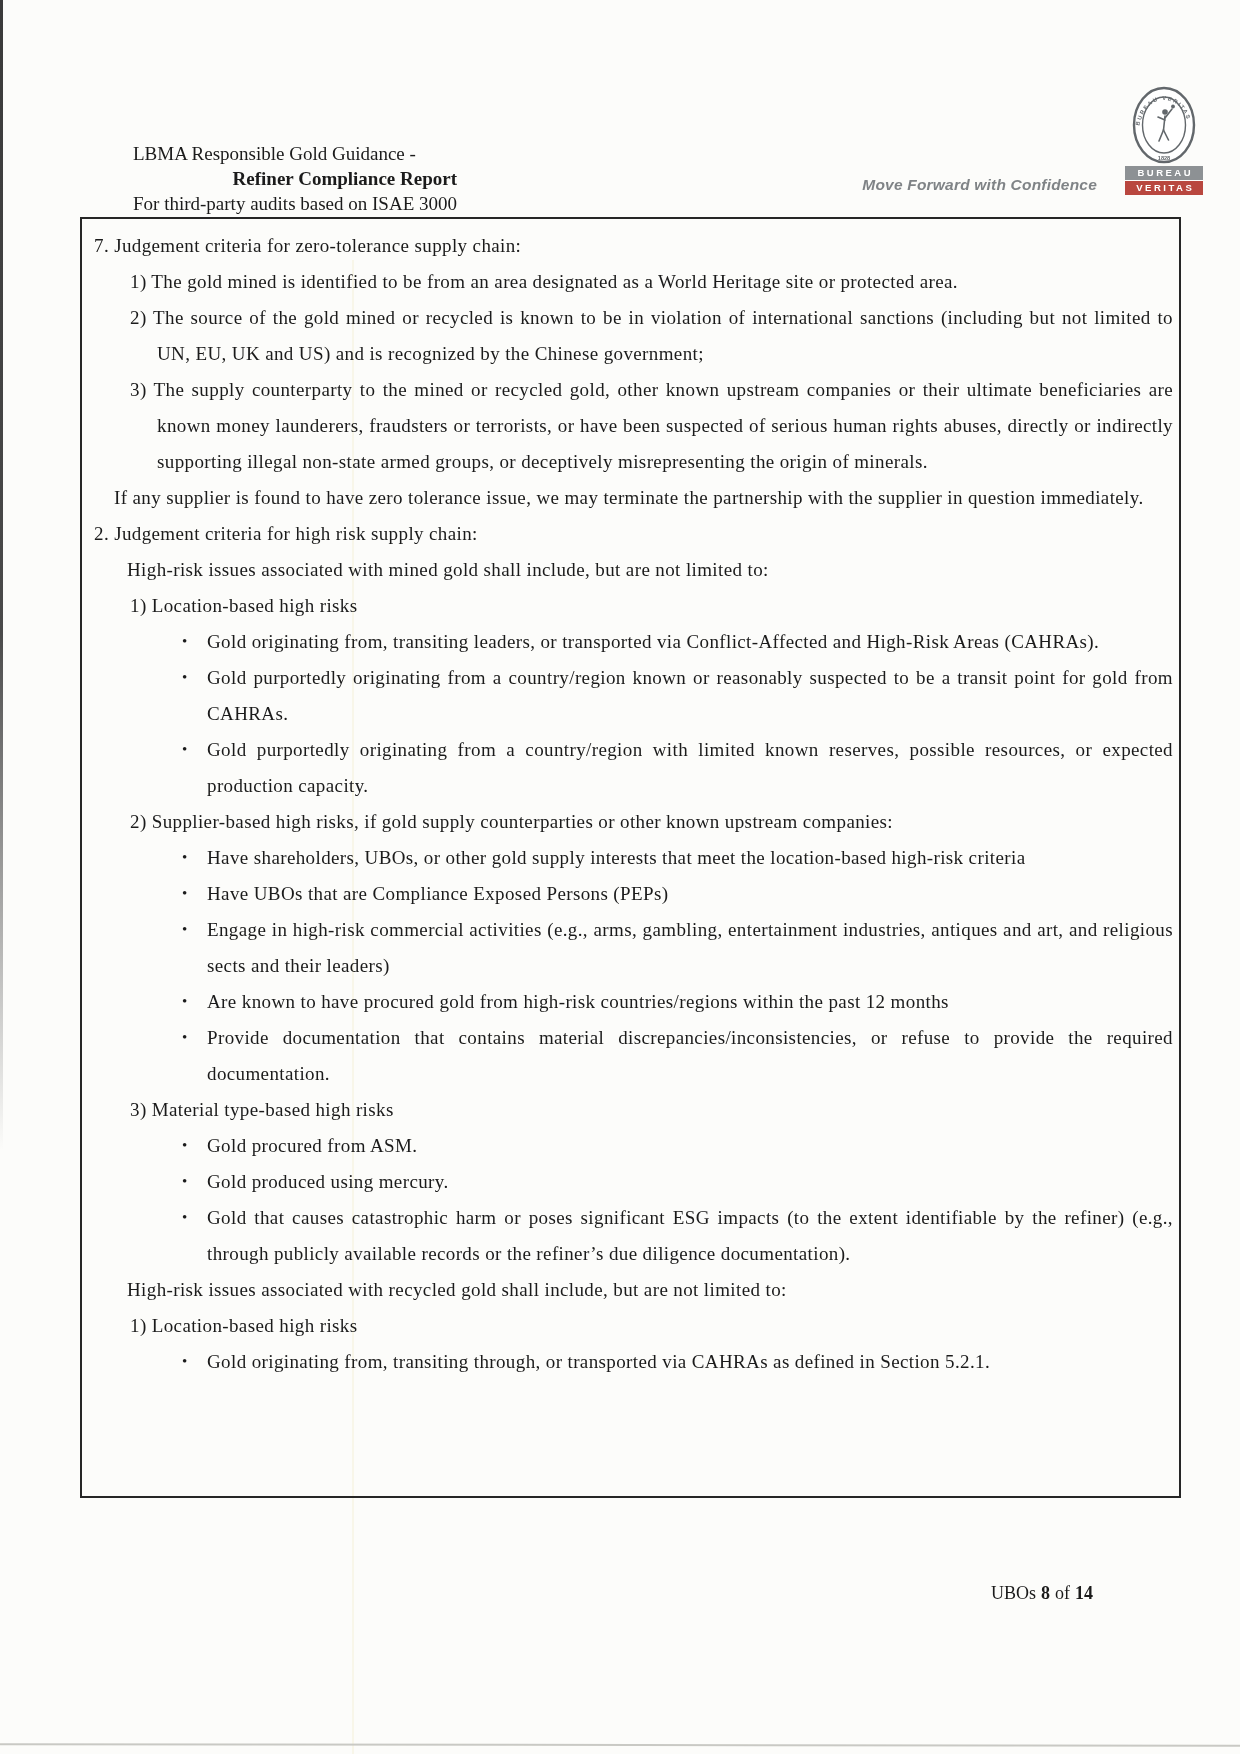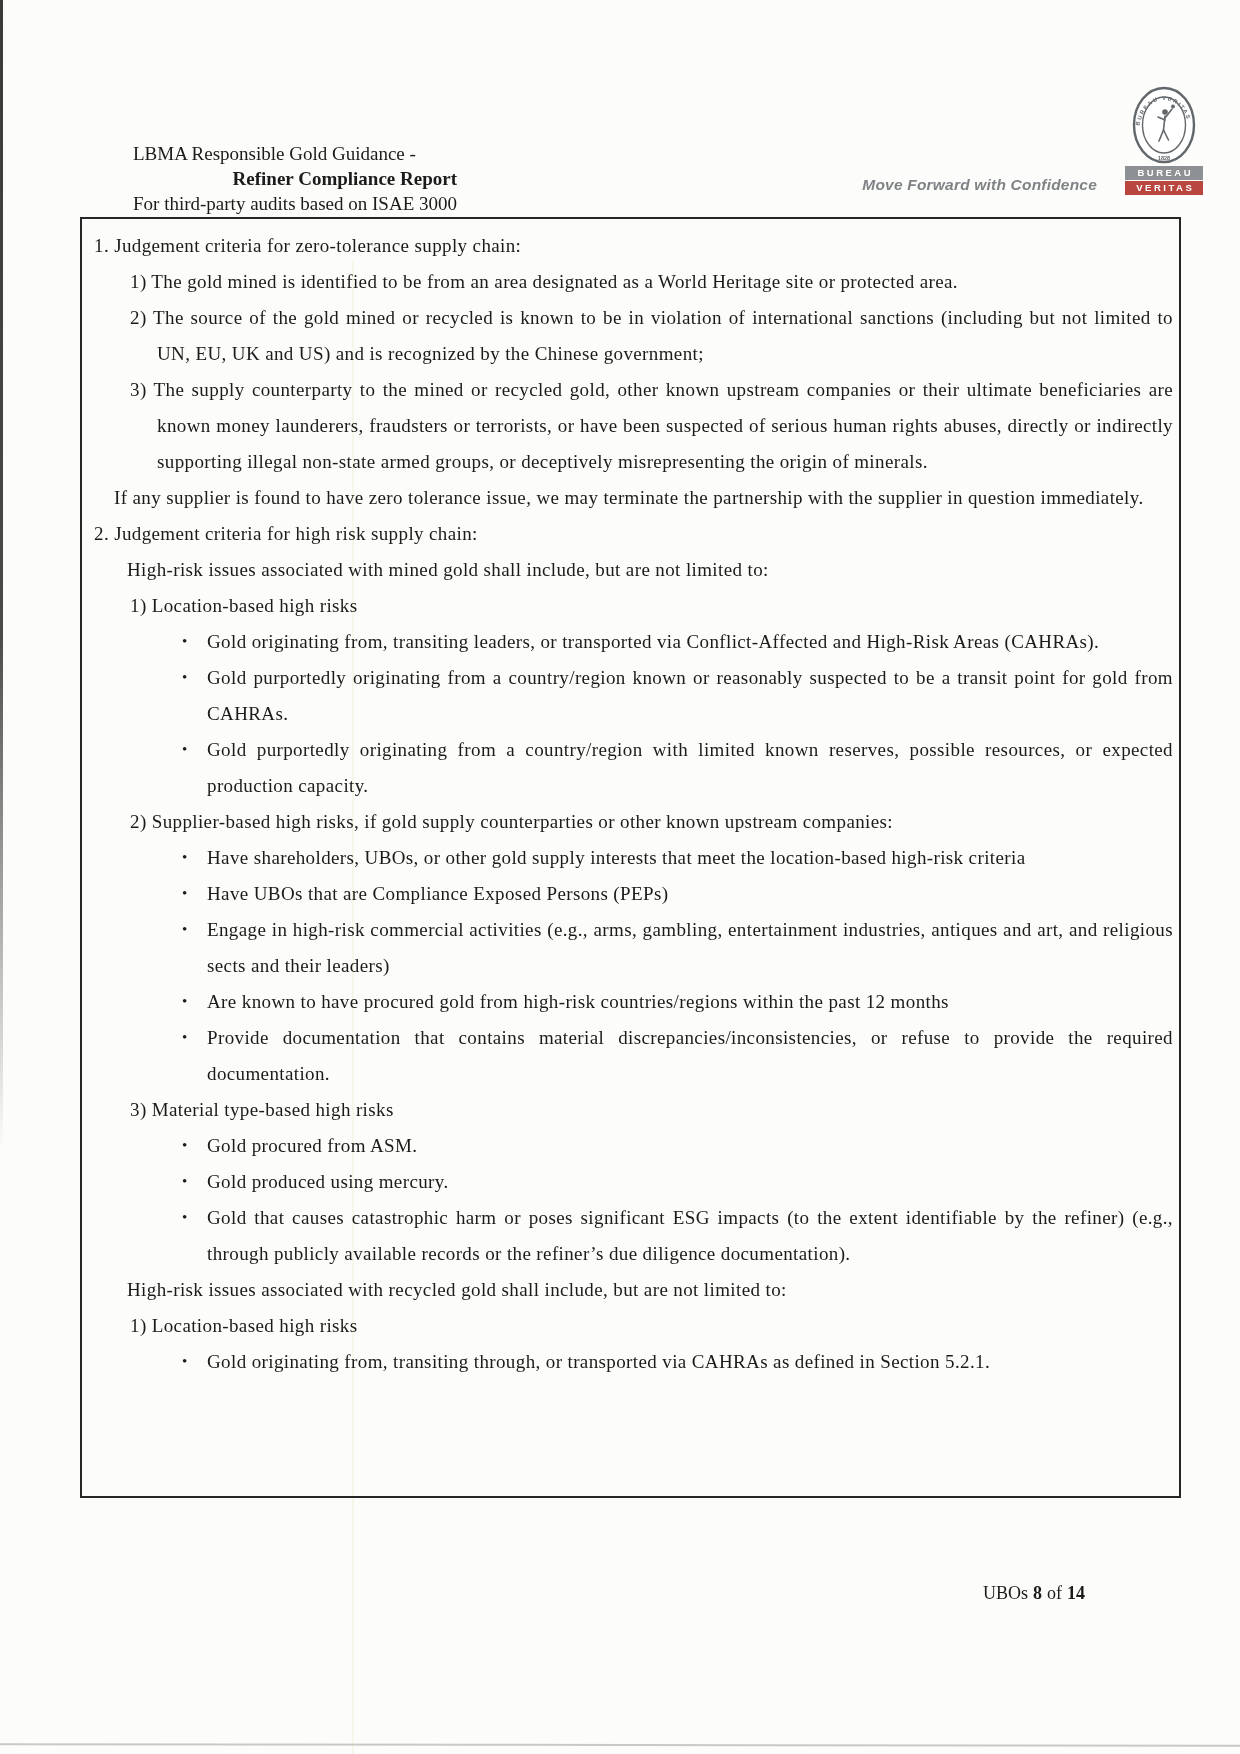--- a/index.html
+++ b/index.html
@@ -35,21 +35,21 @@
   .blk{margin:0;}
   .blk-h1{padding-left:0;}
   .blk-num{padding-left:63px;text-indent:-27px;text-align:justify;}
   .blk-para{padding-left:20px;text-align:justify;}
   .blk-intro{padding-left:33px;}
   .blk-bullet{position:relative;padding-left:113px;text-align:justify;}
   .blk-bullet .dot{position:absolute;left:88px;top:-1px;font-size:15px;text-align:left;}
   
   .footer{position:absolute;left:0;top:1583px;width:1097px;text-align:right;font-size:18px;white-space:nowrap;}
   .footer span{margin-right:5px;}
-  .footer span:last-child{margin-right:12px;}
+  .footer span:last-child{margin-right:4px;}
   .footer .bold{font-weight:bold;}
 </style>
 </head>
 <body>
 
 <div class="page">
 
   <div class="scan-edge-left"></div>
   <div class="scan-crease"></div>
   <div class="scan-edge-bottom"></div>
@@ -81,21 +81,21 @@
         <path d="M31.5 44 L27 55"></path>
         <path d="M31.5 44 L36.5 54"></path>
       </g>
       <circle cx="41" cy="20.5" r="1.9" fill="#62676b"></circle>
     </svg>
     <div class="brandbox brand-bureau">BUREAU</div>
     <div class="brandbox brand-veritas">VERITAS</div>
   </div>
 
   <div class="content-box">
-      <div class="blk blk-h1">1. Judgement criteria for zero-tolerance supply chain:</div>
+      <div class="blk blk-h1">7. Judgement criteria for zero-tolerance supply chain:</div>
       <div class="blk blk-num">1) The gold mined is identified to be from an area designated as a World Heritage site or protected area.</div>
       <div class="blk blk-num">2) The source of the gold mined or recycled is known to be in violation of international sanctions (including but not limited to UN, EU, UK and US) and is recognized by the Chinese government;</div>
       <div class="blk blk-num">3) The supply counterparty to the mined or recycled gold, other known upstream companies or their ultimate beneficiaries are known money launderers, fraudsters or terrorists, or have been suspected of serious human rights abuses, directly or indirectly supporting illegal non-state armed groups, or deceptively misrepresenting the origin of minerals.</div>
       <div class="blk blk-para">If any supplier is found to have zero tolerance issue, we may terminate the partnership with the supplier in question immediately.</div>
       <div class="blk blk-h1">2. Judgement criteria for high risk supply chain:</div>
       <div class="blk blk-intro">High-risk issues associated with mined gold shall include, but are not limited to:</div>
       <div class="blk blk-num">1) Location-based high risks</div>
       <div class="blk blk-bullet"><span class="dot">•</span><span>Gold originating from, transiting leaders, or transported via Conflict-Affected and High-Risk Areas (CAHRAs).</span></div>
       <div class="blk blk-bullet"><span class="dot">•</span><span>Gold purportedly originating from a country/region known or reasonably suspected to be a transit point for gold from CAHRAs.</span></div>
       <div class="blk blk-bullet"><span class="dot">•</span><span>Gold purportedly originating from a country/region with limited known reserves, possible resources, or expected production capacity.</span></div>

